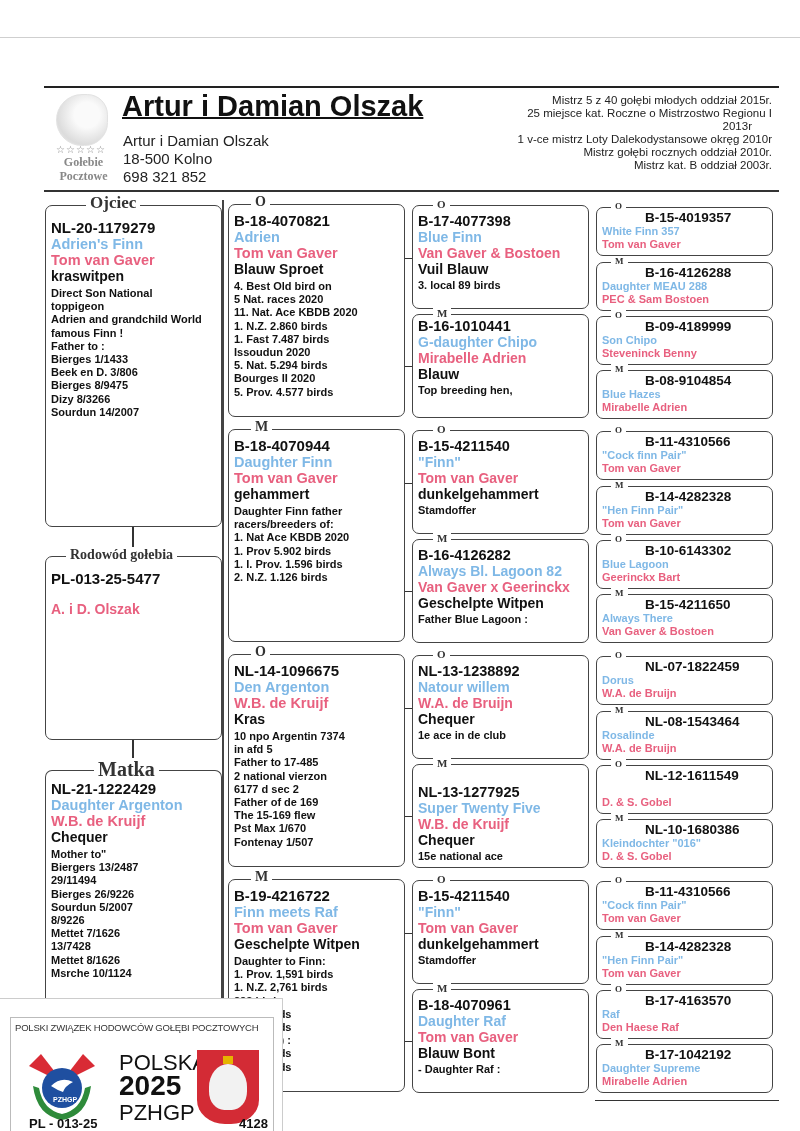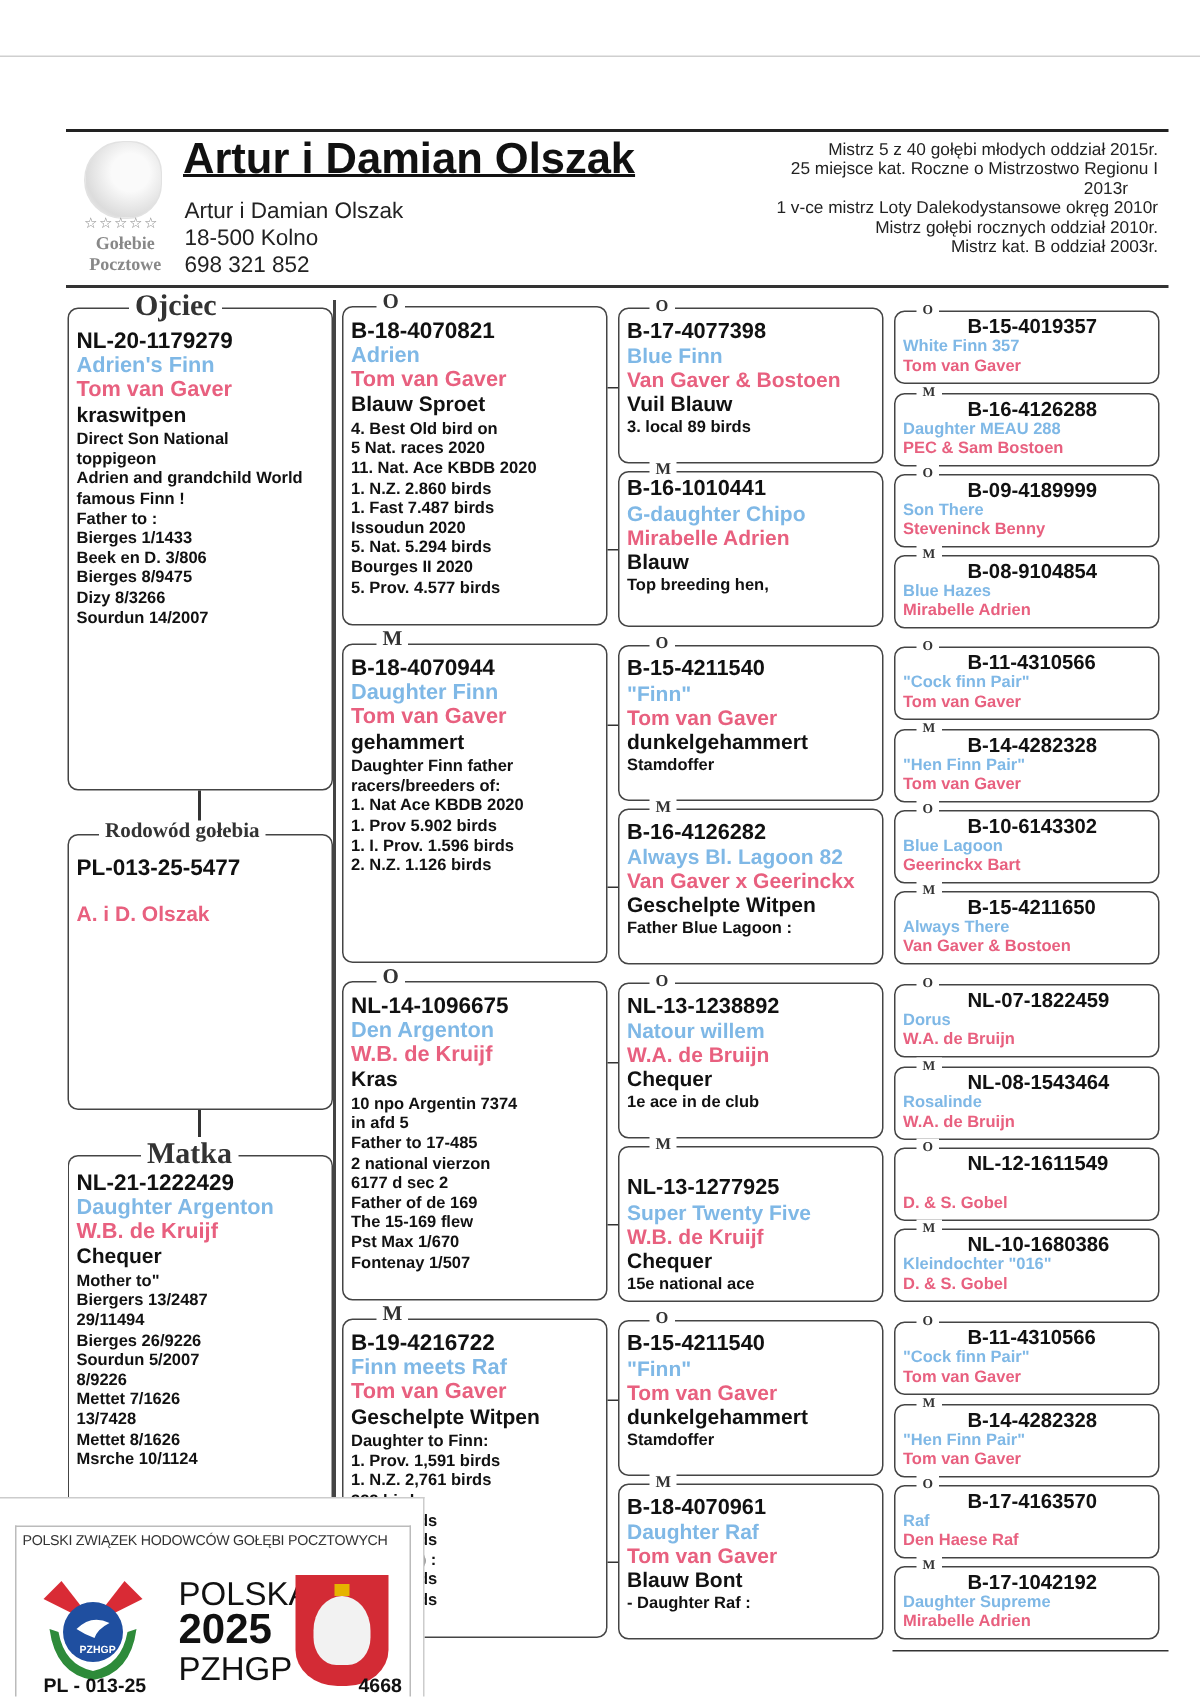--- a/index.html
+++ b/index.html
@@ -77,21 +77,21 @@
   <div>Mistrz 5 z 40 gołębi młodych oddział 2015r.</div>
   <div>25 miejsce kat. Roczne o Mistrzostwo Regionu I</div>
   <div style="padding-right:20px">2013r</div>
   <div>1 v-ce mistrz Loty Dalekodystansowe okręg 2010r</div>
   <div>Mistrz gołębi rocznych oddział 2010r.</div>
   <div>Mistrz kat. B oddział 2003r.</div>
 </div>
 <div class="headbot"></div>
 
 <div class="box g1" style="left:45px; top:205px; width:177px; height:322px;">
-  <span class="legend" style="left:40px; font-size:20px; top:-13px;">Ojciec</span>
+  <span class="legend" style="left:40px; font-size:17px; top:-13px;">Ojciec</span>
   <div class="ring" style="margin-top:10px">NL-20-1179279</div>
   <div class="name">Adrien's Finn</div>
   <div class="breeder">Tom van Gaver</div>
   <div class="color">kraswitpen</div>
   <div class="notes">Direct Son National
 toppigeon
 Adrien and grandchild World
 famous Finn !
 Father to :
 Bierges 1/1433
@@ -263,21 +263,21 @@
   </div>
 <div class="box g4" style="left:596px; top:262px; width:177px; height:49px;">
     <span class="legend">M</span>
     <div class="ring">B-16-4126288</div>
     <div class="name">Daughter MEAU 288</div>
     <div class="breeder">PEC &amp; Sam Bostoen</div>
   </div>
 <div class="box g4" style="left:596px; top:316px; width:177px; height:49px;">
     <span class="legend">O</span>
     <div class="ring">B-09-4189999</div>
-    <div class="name">Son There</div>
+    <div class="name">Son Chipo</div>
     <div class="breeder">Steveninck Benny</div>
   </div>
 <div class="box g4" style="left:596px; top:370px; width:177px; height:49px;">
     <span class="legend">M</span>
     <div class="ring">B-08-9104854</div>
     <div class="name">Blue Hazes</div>
     <div class="breeder">Mirabelle Adrien</div>
   </div>
 
 <div class="box g4" style="left:596px; top:431px; width:177px; height:49px;">
@@ -379,15 +379,15 @@
       <text x="30" y="56" font-size="7" fill="#fff" font-family="Liberation Sans, sans-serif" font-weight="bold">PZHGP</text>
     </svg>
     <div class="polska">POLSKA</div>
     <div class="year">2025</div>
     <div class="pzhgp">PZHGP</div>
     <div class="eagle">
       <div class="crown"></div>
       <div class="w"></div>
     </div>
     <div class="stamp-ring" style="top:98px">PL - 013-25</div>
-    <div class="stamp-ring2" style="top:98px">4668</div>
+    <div class="stamp-ring2" style="top:98px">4128</div>
   </div>
 </div>
 
 </body></html>

